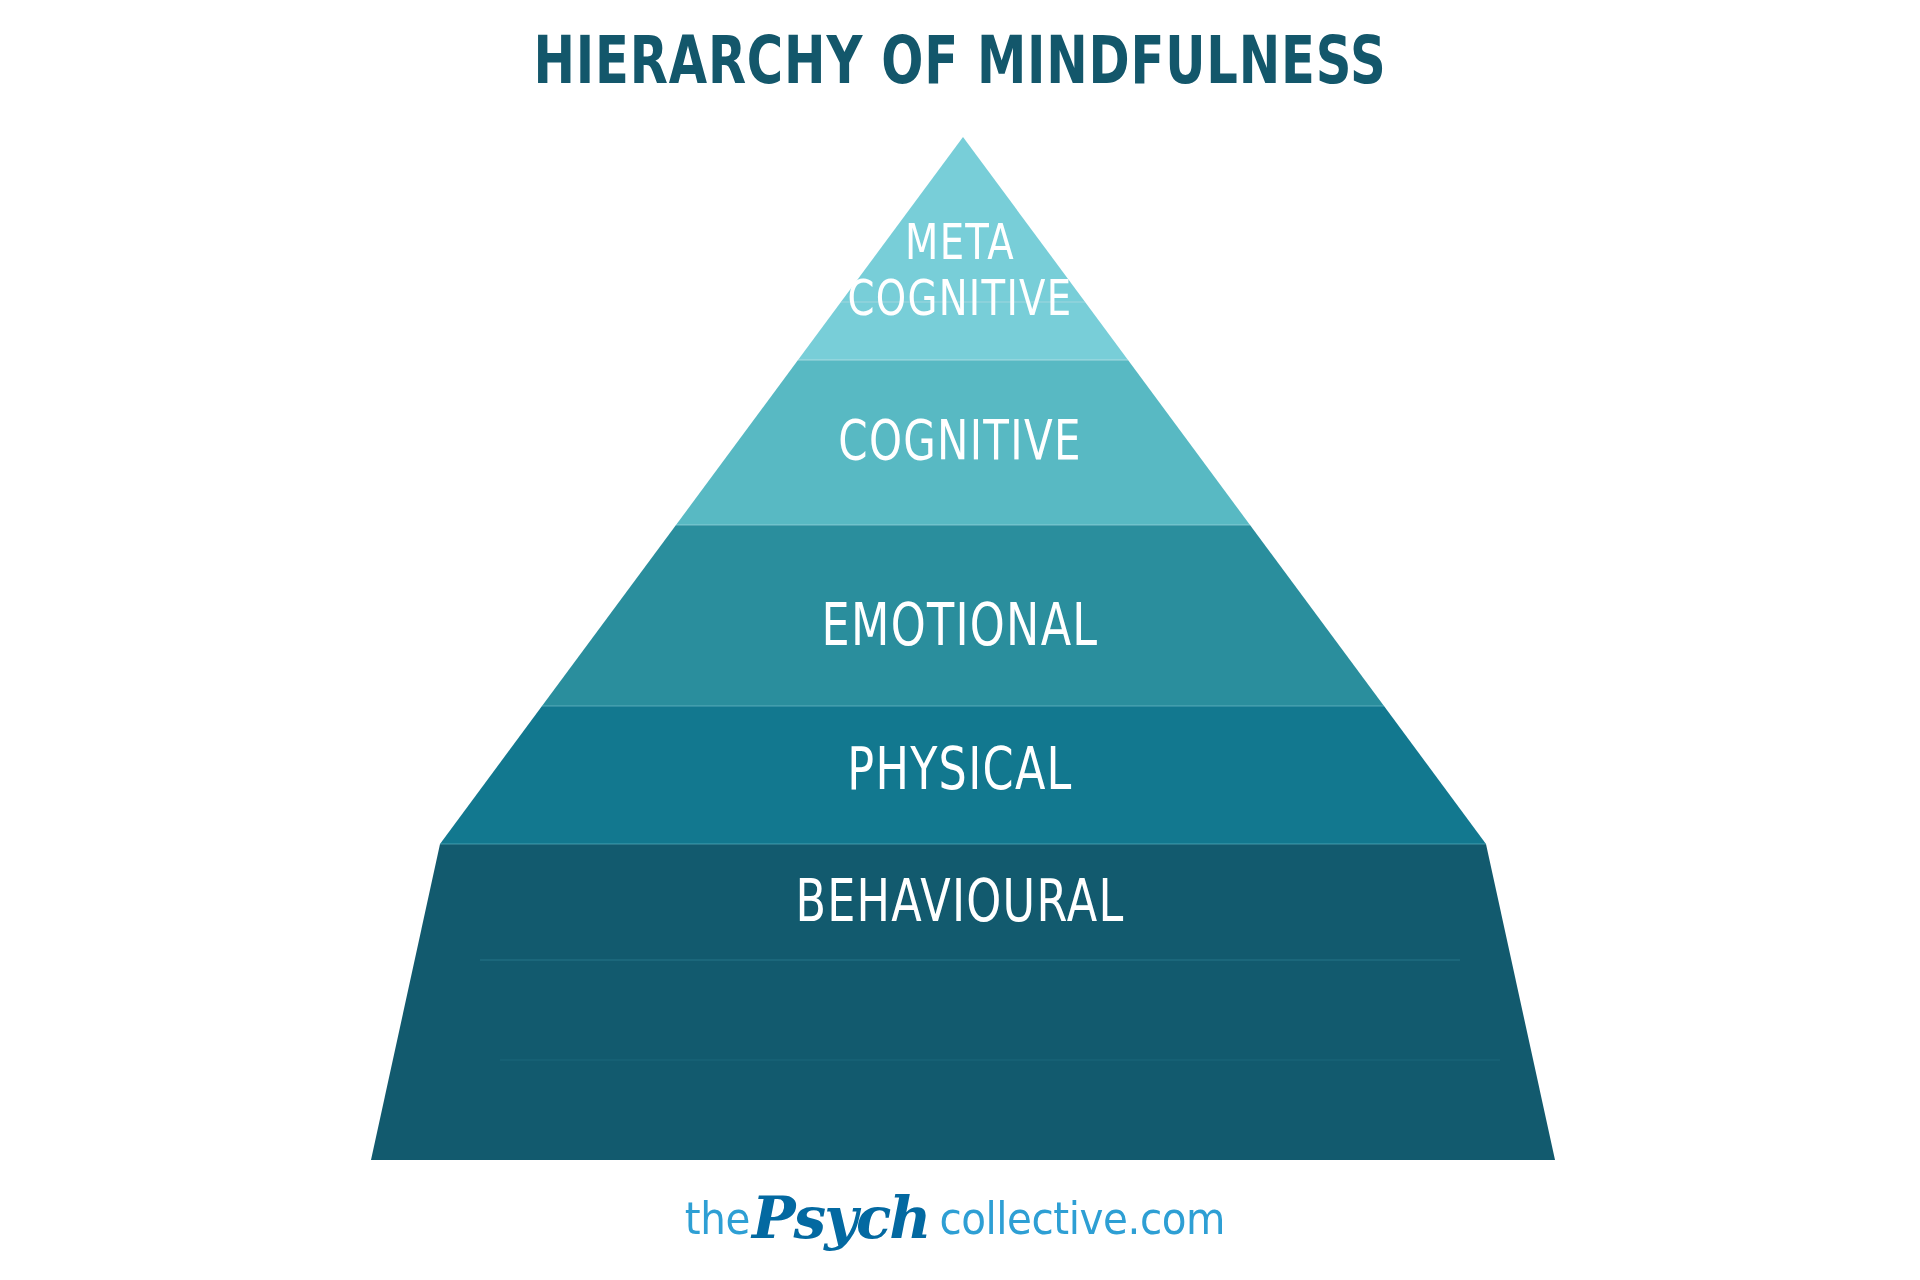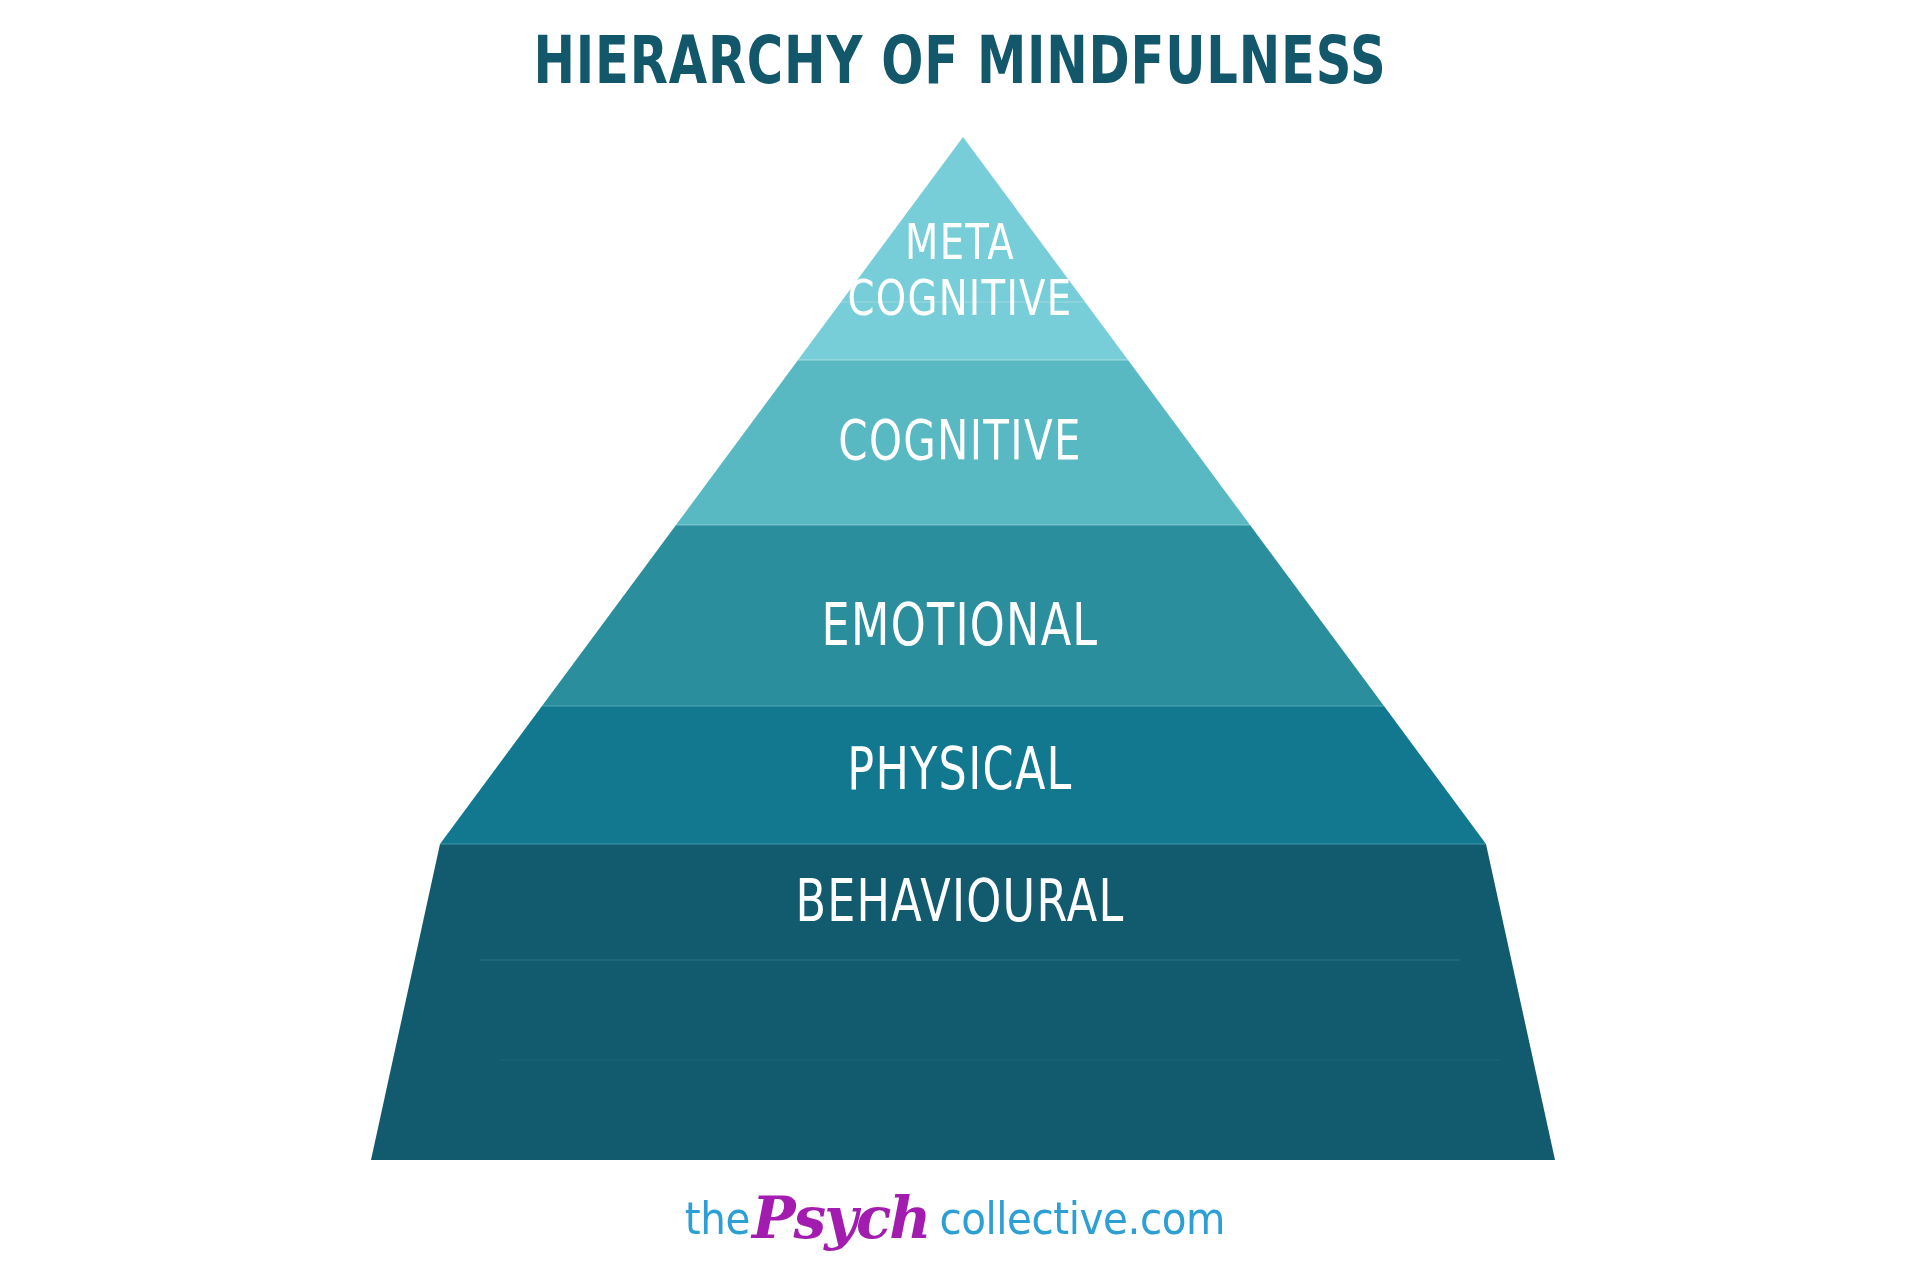--- a/index.html
+++ b/index.html
@@ -145,16 +145,16 @@
 
     <div class="tier-label lbl-meta" style="color: rgb(255, 255, 255);">META</div>
     <div class="tier-label lbl-meta2" style="color: rgb(255, 255, 255);">COGNITIVE</div>
     <div class="tier-label lbl-cognitive" style="color: rgb(255, 255, 255);">COGNITIVE</div>
     <div class="tier-label lbl-emotional" style="color: rgb(255, 255, 255);">EMOTIONAL</div>
     <div class="tier-label lbl-physical" style="color: rgb(255, 255, 255);">PHYSICAL</div>
     <div class="tier-label lbl-behav" style="color: rgb(255, 255, 255);">BEHAVIOURAL</div>
   </div>
 
   <div id="logo">
-    <span class="lg-the" style="color: rgb(46, 159, 212);">the</span><span class="lg-psych" style="color: #a21caf;">Psych</span><span class="lg-collective" style="color: rgb(46, 159, 212);">collective.com</span>
+    <span class="lg-the" style="color: rgb(46, 159, 212);">the</span><span class="lg-psych" style="color: #0369a1;">Psych</span><span class="lg-collective" style="color: rgb(46, 159, 212);">collective.com</span>
   </div>
 
 </div>
 
 </body></html>

